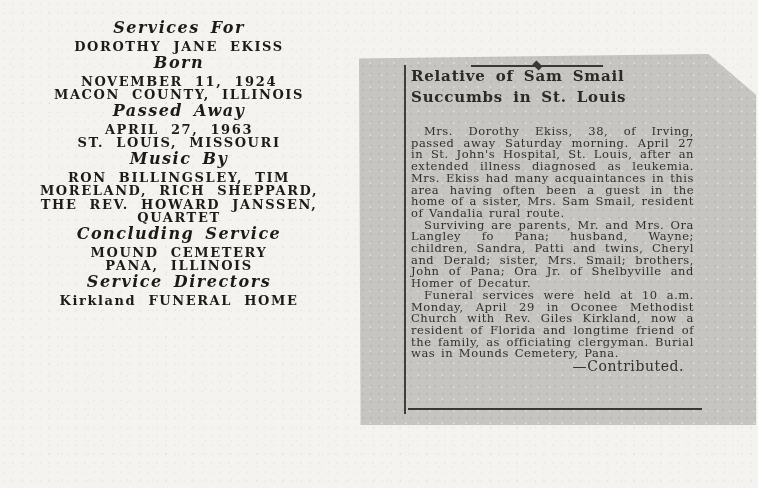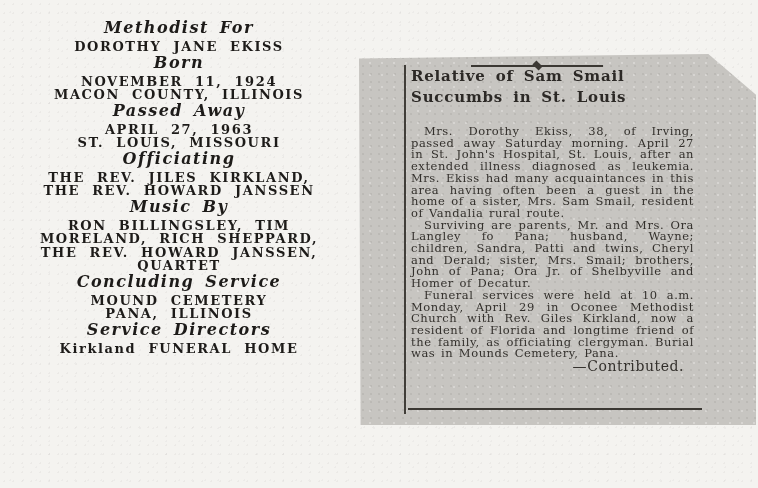--- a/index.html
+++ b/index.html
@@ -137,42 +137,37 @@
   }
 </style>
 </head>
 <body>
 
 <div class="page">
 
   <div class="program">
 
     <div class="program-section">
-      <div class="program-heading">Methodist For</div>
+      <div class="program-heading">Services For</div>
       <div class="program-line">DOROTHY JANE EKISS</div>
     </div>
 
     <div class="program-section">
       <div class="program-heading">Born</div>
       <div class="program-line">NOVEMBER 11, 1924</div>
       <div class="program-line">MACON COUNTY, ILLINOIS</div>
     </div>
 
     <div class="program-section">
       <div class="program-heading">Passed Away</div>
       <div class="program-line">APRIL 27, 1963</div>
       <div class="program-line">ST. LOUIS, MISSOURI</div>
     </div>
 
 
-    <div class="program-section">
-      <div class="program-heading">Officiating</div>
-      <div class="program-line">THE REV. JILES KIRKLAND,</div>
-      <div class="program-line">THE REV. HOWARD JANSSEN</div>
-    </div>
 
     <div class="program-section">
       <div class="program-heading">Music By</div>
       <div class="program-line">RON BILLINGSLEY, TIM</div>
       <div class="program-line">MORELAND, RICH SHEPPARD,</div>
       <div class="program-line">THE REV. HOWARD JANSSEN,</div>
       <div class="program-line">QUARTET</div>
     </div>
 
     <div class="program-section">

